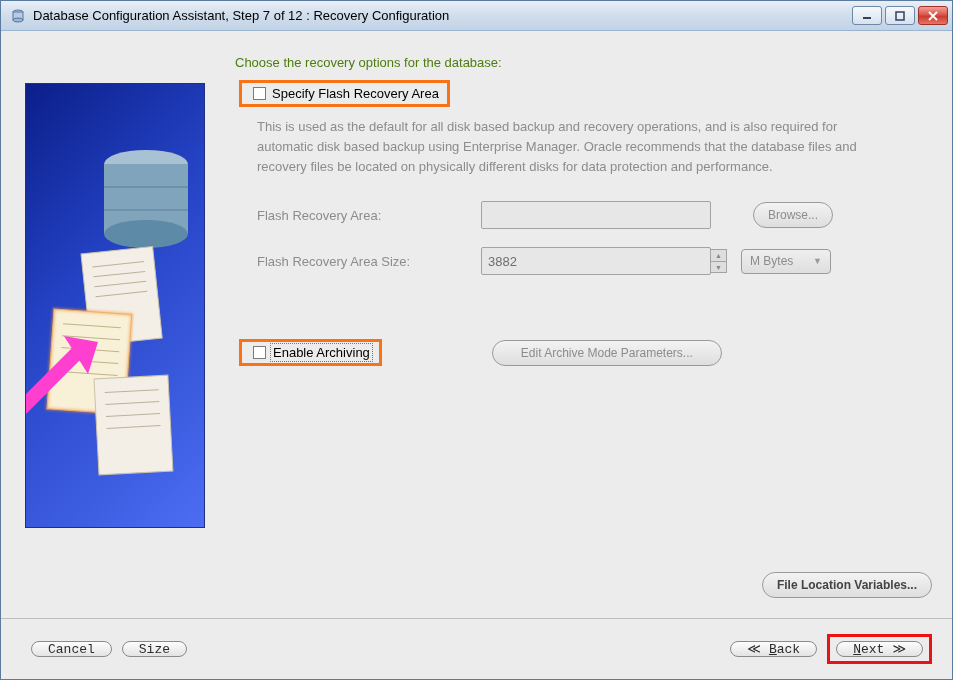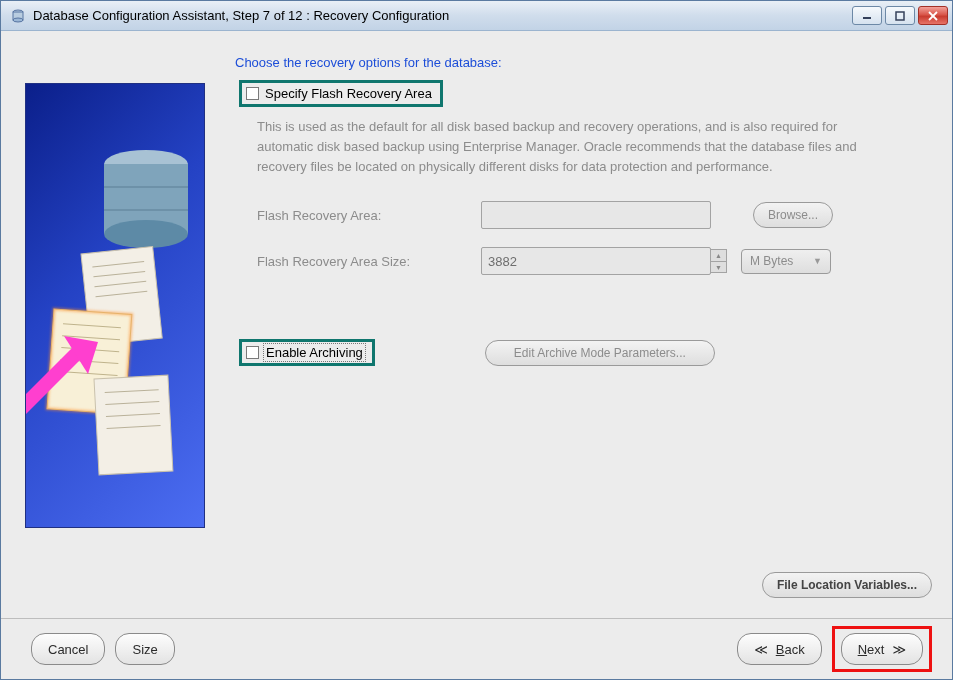--- a/index.html
+++ b/index.html
@@ -66,25 +66,25 @@
     background: linear-gradient(135deg,#0b1f8a 0%, #2442c4 40%, #4c6df2 100%);
     position:relative;
     border:1px solid #203082;
     overflow:hidden;
   }
   .main {
     flex:1;
     display:flex;
     flex-direction:column;
   }
-  .heading { color:#1d4ed8; margin: 0 0 10px 0; font-size:13px; }
+  .heading { color:#4d7c0f; margin: 0 0 10px 0; font-size:13px; }
 
   .redbox {
-    border: 3px solid #0f766e; background: transparent;
-    padding: 3px 8px 3px 4px; display:inline-block;text-align:center;
+    border: 3px solid #f97316; background: transparent;
+    padding: 3px 8px 3px 11px; display:inline-block;text-align:center;
   }
   .checkrow { display:flex; align-items:center; gap:6px; }
   .chk {
     width:13px; height:13px; background:#fff; border:1px solid #7a7a7a;
     display:inline-block;
   }
   .chklabel { color:#000; font-size:13px; }
   .dotted { outline:1px dotted #777; outline-offset:1px; padding:0 1px;}
   .desc {
     color:#8c8c8c; margin:10px 6px 18px 22px; line-height:1.55; max-width:640px;
@@ -128,25 +128,26 @@
 
   
   .footer {
     height: 60px;
     display:flex; align-items:center;
     padding: 0 20px 0 30px;
     gap:10px;
   }
   .footer .spacer{flex:1;}
   .navpill {
-    height:32px; padding:0 16px;
+    height:16px; padding:0 16px;
     border:1px solid #8a8a8a; border-radius:14px;
     background: linear-gradient(to bottom,#fdfdfd,#e3e3e3);
     color:#2b2b2b; font-size:13px; display:inline-flex; align-items:center; gap:8px;
     cursor:default;
+    font-family:Liberation Mono, monospace;
   }
   .footer-redbox {
     border:3px solid #e11; padding:4px 6px; display:inline-flex; align-items:center;
   }
   .underline-letter { text-decoration: underline; }
 </style>
 </head>
 <body>
 
 <div class="window">

